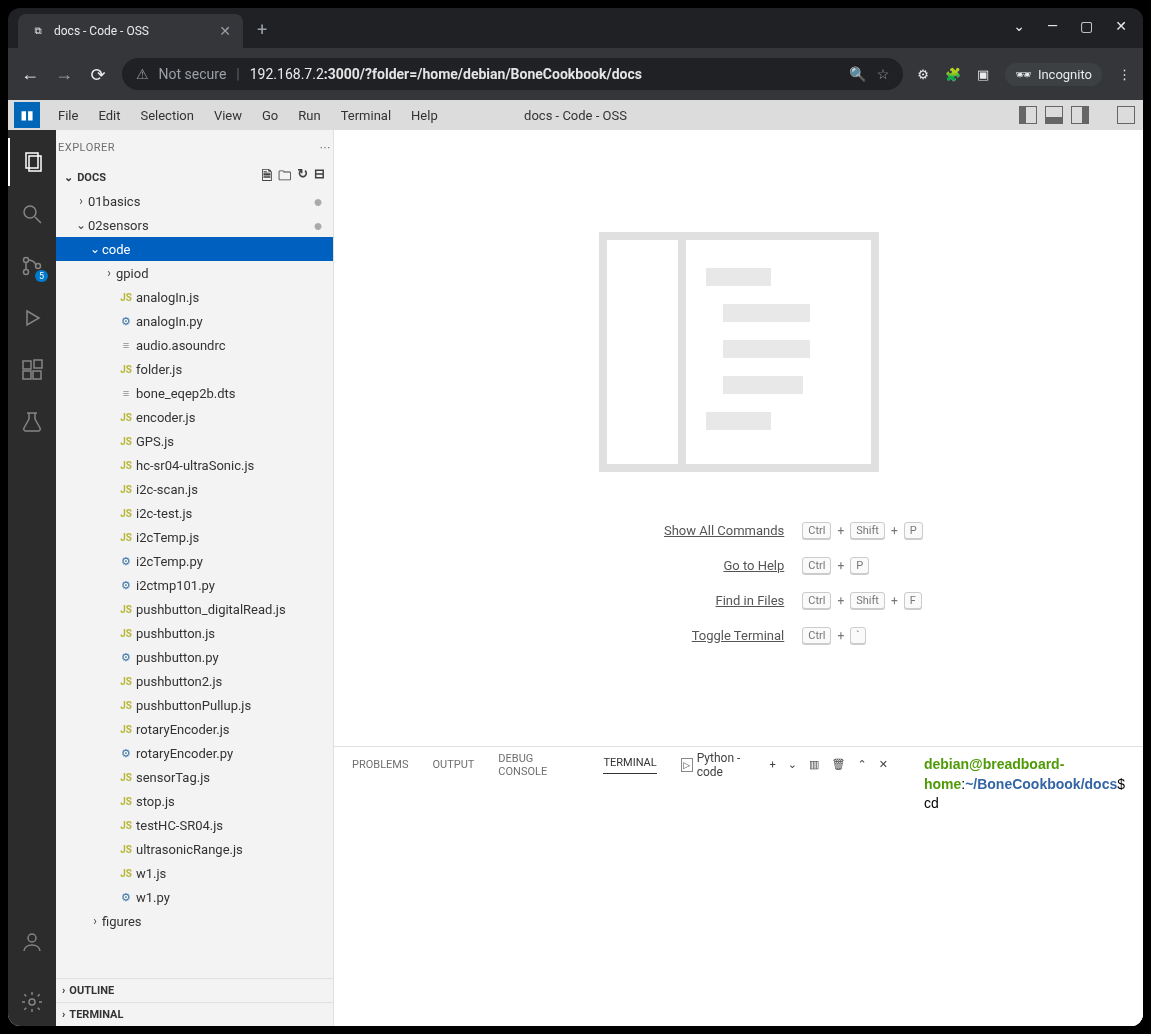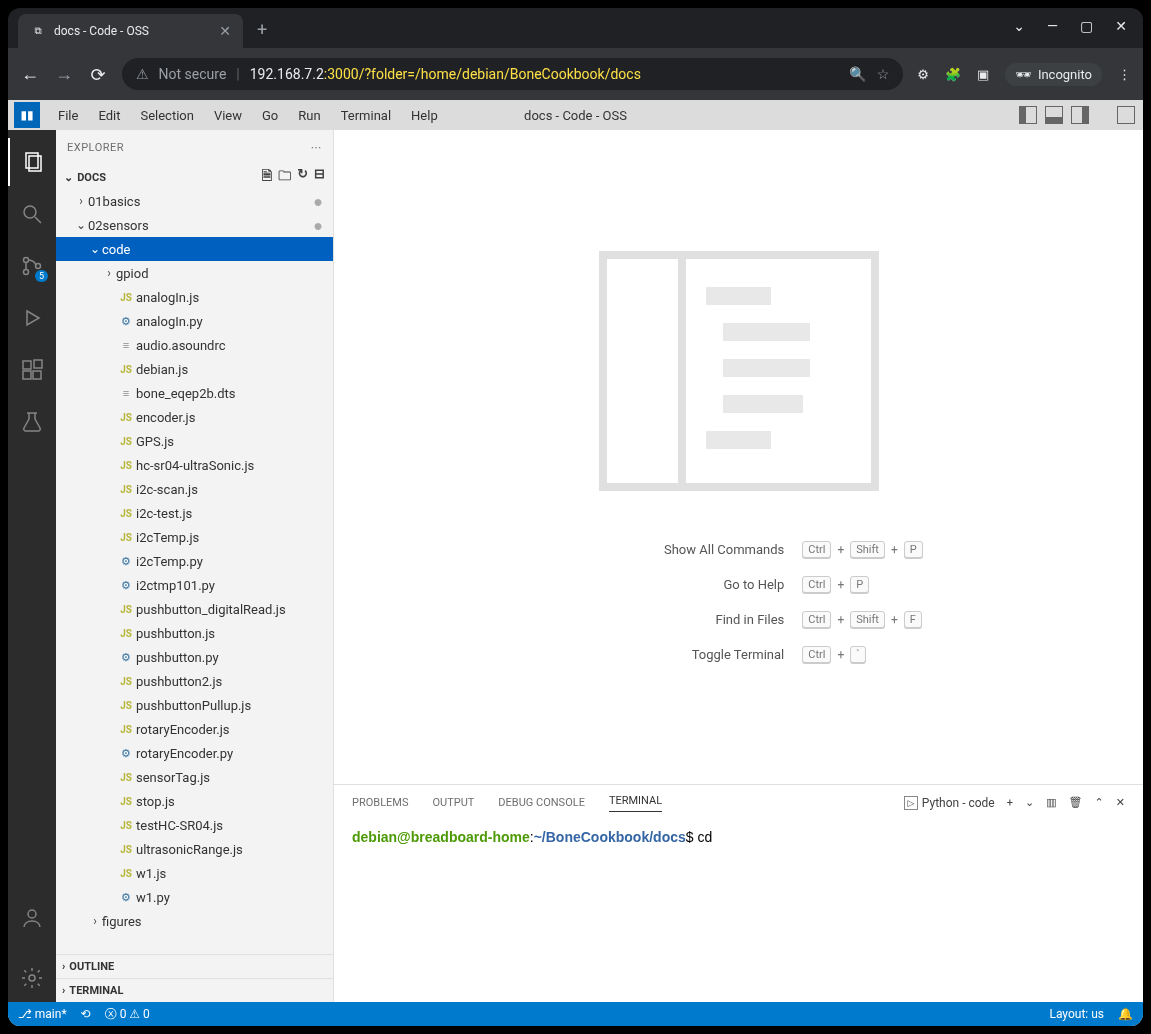--- a/index.html
+++ b/index.html
@@ -11,42 +11,42 @@
 .tab { background:#35363a; height:34px; border-radius:8px 8px 0 0; display:flex; align-items:center; padding:0 12px; gap:8px; width:225px; color:#e8eaed; font-size:12px; }
 .tab .favicon { width:16px; height:16px; display:flex; align-items:center; justify-content:center; font-size:10px; }
 .tab .close { margin-left:auto; color:#9aa0a6; font-size:14px; }
 .newtab { color:#9aa0a6; margin-left:14px; margin-bottom:8px; font-size:18px; }
 .window-controls { position:absolute; right:16px; top:10px; display:flex; gap:22px; color:#e8eaed; font-size:14px; }
 .addr-bar { height:52px; display:flex; align-items:center; padding:0 12px; gap:14px; background:#35363a; }
 .nav-btn { color:#9aa0a6; font-size:18px; width:20px; text-align:center; }
 .nav-btn.active { color:#e8eaed; }
 .url-box { flex:1; background:#202124; border-radius:20px; height:32px; display:flex; align-items:center; padding:0 14px; gap:10px; color:#9aa0a6; font-size:14px; }
 .url-box .url { color:#e8eaed; }
-.url-box .url .dim { color:#fde047; }
+.url-box .url .dim { color:#e5e5e5;font-weight:bold; }
 .addr-icons { display:flex; gap:16px; color:#e8eaed; align-items:center; }
 .incognito { display:flex; align-items:center; gap:6px; background:#3c4043; padding:4px 10px; border-radius:14px; font-size:13px; }
 
 
 .vscode { position:absolute; left:8px; right:8px; top:100px; bottom:8px; background:#f5f5f5; border-radius:0 0 12px 12px; overflow:hidden; display:flex; flex-direction:column; }
 .menu-bar { height:30px; background:#dcdcdc; display:flex; align-items:center; padding-left:6px; gap:4px; font-size:13px; color:#333; position:relative; }
 .menu-bar .logo { width:26px; height:26px; background:#0066b8; display:flex; align-items:center; justify-content:center; color:#fff; font-size:12px; margin-right:6px; }
 .menu-item { padding:4px 8px; }
 .menu-title { position:absolute; left:50%; transform:translateX(-50%); }
 .menu-right { position:absolute; right:8px; display:flex; gap:8px; }
 .menu-right span { width:18px; height:18px; border:1px solid #666; display:inline-block; }
 
 .vscode-body { flex:1; display:flex; overflow:hidden; }
 .activity-bar { width:48px; background:#2c2c2c; display:flex; flex-direction:column; align-items:center; padding-top:8px; gap:4px; }
 .act-item { width:48px; height:48px; display:flex; align-items:center; justify-content:center; color:#858585; position:relative; }
 .act-item.active { color:#fff; border-left:2px solid #fff; }
 .act-item .badge { position:absolute; bottom:8px; right:8px; background:#007acc; color:#fff; border-radius:8px; font-size:9px; padding:1px 4px; }
 .act-bottom { margin-top:auto; margin-bottom:8px; }
 
 .sidebar { width:278px; background:#f3f3f3; display:flex; flex-direction:column; border-right:1px solid #e0e0e0; }
-.sidebar-header { height:35px; display:flex; align-items:center; padding:0 11px; font-size:11px; color:#6f6f6f; letter-spacing:0.5px; }
+.sidebar-header { height:35px; display:flex; align-items:center; padding:0 2px; font-size:11px; color:#6f6f6f; letter-spacing:0.5px; }
 .sidebar-header .more { margin-left:auto; }
 .folder-header { height:24px; display:flex; align-items:center; padding:0 8px; font-size:11px; font-weight:bold; color:#333; }
 .folder-header .actions { margin-left:auto; display:flex; gap:6px; color:#424242; font-size:13px; }
 .tree { flex:1; overflow-y:auto; }
 .tree-item { height:24px; display:flex; align-items:center; font-size:13px; color:#333; cursor:pointer; }
 .tree-item.selected { background:#0060c0; color:#fff; }
 .tree-item .arrow { width:14px; font-size:12px; color:#424242; text-align:center; }
 .tree-item.selected .arrow { color:#fff; }
 .tree-item .icon { width:20px; text-align:center; font-size:11px; }
 .tree-item .dot { margin-left:auto; margin-right:10px; color:#aaa; font-size:16px; }
@@ -56,25 +56,25 @@
 .collapsed-section { height:24px; display:flex; align-items:center; padding:0 6px; font-size:11px; font-weight:bold; color:#333; border-top:1px solid #e0e0e0; }
 
 .main-area { flex:1; display:flex; flex-direction:column; background:#fff; }
 .welcome { flex:1; display:flex; flex-direction:column; align-items:center; justify-content:center; gap:50px; }
 .welcome-logo { width:280px; height:240px; border:8px solid #e0e0e0; display:flex; }
 .welcome-logo .l { width:30%; border-right:8px solid #e0e0e0; }
 .welcome-logo .r { flex:1; padding:28px 20px; display:flex; flex-direction:column; gap:18px; }
 .welcome-logo .bar { height:18px; background:#e8e8e8; }
 .shortcuts { display:flex; flex-direction:column; gap:18px; }
 .shortcut-row { display:flex; align-items:center; gap:18px; }
-.shortcut-label { width:230px; text-align:right; color:#555; font-size:13px; }
+.shortcut-label { width:230px; text-align:right; color:#555; font-size:13px;text-decoration:underline; }
 .keys { display:flex; gap:6px; align-items:center; color:#777; font-size:12px; }
 .key { border:1px solid #ccc; border-radius:3px; padding:1px 5px; background:#fafafa; font-size:11px; box-shadow:0 1px 0 #ccc; }
 
-.panel { height:218px; border-top:1px solid #e0e0e0; display:flex; flex-direction:column; }
+.panel { height:280px; border-top:1px solid #e0e0e0; display:flex; flex-direction:row; }
 .panel-tabs { height:35px; display:flex; align-items:center; padding:0 18px; gap:24px; font-size:11px; color:#6f6f6f; }
 .panel-tab.active { color:#333; border-bottom:1px solid #333; padding-bottom:4px; }
 .panel-right { margin-left:auto; display:flex; gap:12px; align-items:center; color:#424242; }
 .term-selector { display:flex; align-items:center; gap:4px; font-size:12px; }
 .term-selector .box { border:1px solid #888; width:14px; height:14px; display:flex; align-items:center; justify-content:center; font-size:9px; }
 .terminal { flex:1; padding:8px 18px; font-family:Liberation Sans, sans-serif; font-size:14px; line-height:1.4; background:#fff; }
 .terminal .user { color:#4e9a06; font-weight:bold; }
 .terminal .path { color:#3465a4; font-weight:bold; }
 .terminal .cmd { color:#000; }
 .terminal .cursor { display:inline-block; width:8px; height:15px; border:1px solid #555; vertical-align:text-bottom; }
@@ -241,21 +241,21 @@
             <span>analogIn.py</span>
           </div>
           <div class="tree-item" style="padding-left: 46px;">
             <span class="arrow"></span>
             <span class="icon"><span class="ic-txt">≡</span></span>
             <span>audio.asoundrc</span>
           </div>
           <div class="tree-item" style="padding-left: 46px;">
             <span class="arrow"></span>
             <span class="icon"><span class="ic-js">JS</span></span>
-            <span>debian.js</span>
+            <span>folder.js</span>
           </div>
           <div class="tree-item" style="padding-left: 46px;">
             <span class="arrow"></span>
             <span class="icon"><span class="ic-txt">≡</span></span>
             <span>bone_eqep2b.dts</span>
           </div>
           <div class="tree-item" style="padding-left: 46px;">
             <span class="arrow"></span>
             <span class="icon"><span class="ic-js">JS</span></span>
             <span>encoder.js</span>
@@ -446,22 +446,13 @@
             <span>✕</span>
           </div>
         </div>
         <div class="terminal" id="terminal">
             <div><span class="user">debian@breadboard-home</span><span style="color:#000">:</span><span class="path">~/BoneCookbook/docs</span><span style="color:#000">$ </span><span class="cmd">cd</span></div>
           </div>
       </div>
     </div>
   </div>
 
-  <div class="status-bar">
-    <span>⎇ <span>main*</span></span>
-    <span>⟲</span>
-    <span>ⓧ <span>0</span> ⚠ <span>0</span></span>
-    <div class="right">
-      <span>Layout: us</span>
-      <span>🔔</span>
-    </div>
-  </div>
 </div>
 
 </body></html>

